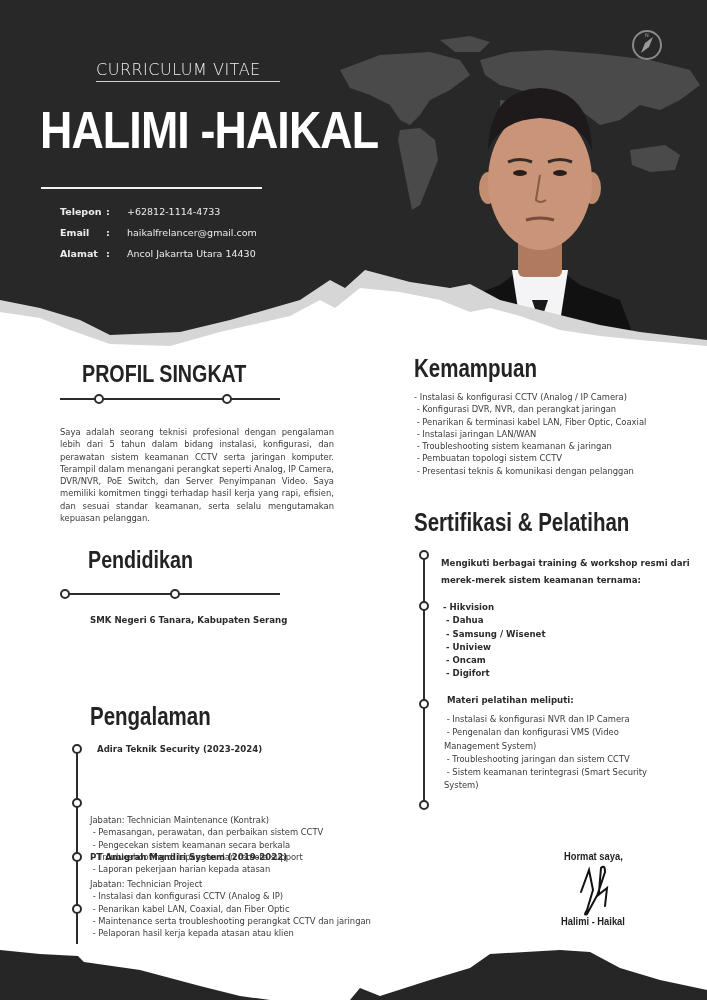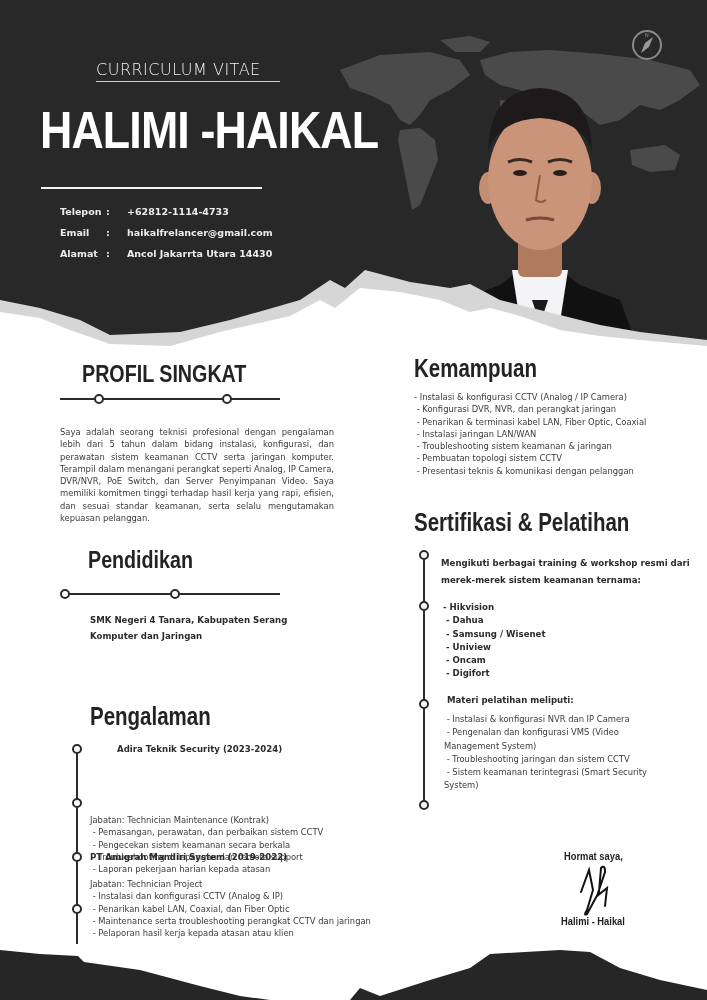--- a/index.html
+++ b/index.html
@@ -13,21 +13,21 @@
     .cv-label { position: absolute; left: 96px; top: 60px; color: #f0f0f0; font-family: "DejaVu Sans", sans-serif; font-size: 16px; font-weight: 300; letter-spacing: 0.5px; }
     .cv-underline { position: absolute; left: 96px; top: 81px; width: 184px; height: 1px; background: #cfcfcf; }
 
     .name { position: absolute; left: 40px; top: 104px; color: #ffffff; font-family: "Liberation Sans", sans-serif; font-weight: 700; font-size: 52px; letter-spacing: -1px; transform: scaleX(0.86); transform-origin: left top; line-height: 1; white-space: nowrap; }
     .name-underline { position: absolute; left: 41px; top: 187px; width: 221px; height: 2px; background: #f2f2f2; }
 
     .contact { position: absolute; left: 60px; top: 201px; color: #ececec; font-size: 9.5px; }
     .contact-row { display: flex; height: 21px; align-items: center; }
     .contact-row .k { width: 46px; font-weight: 700; }
     .contact-row .sep { width: 21px; font-weight: 700; }
-    .contact-row .v { font-weight: 700; }
+    .contact-row .v { font-weight: 400; }
 
     .photo { position: absolute; left: 440px; top: 60px; width: 200px; height: 280px; }
 
     .torn-top { position: absolute; left: 0; top: 260px; width: 707px; height: 100px; }
     .torn-bottom { position: absolute; left: 0; top: 940px; width: 707px; height: 60px; }
 
     .section-title { position: absolute; font-family: "Liberation Sans", sans-serif; font-weight: 700; color: #232323; transform: scaleX(0.82); transform-origin: left top; white-space: nowrap; line-height: 1; }
 
     .hline { position: absolute; height: 2px; background: #2b2b2b; }
     .vline { position: absolute; width: 2px; background: #2b2b2b; }
@@ -136,33 +136,32 @@
 <div class="dot" style="left:222px; top:394px;"></div>
 
 <div class="profile-text">Saya adalah seorang teknisi profesional dengan pengalaman lebih dari 5 tahun dalam bidang instalasi, konfigurasi, dan perawatan sistem keamanan CCTV serta jaringan komputer. Terampil dalam menangani perangkat seperti Analog, IP Camera, DVR/NVR, PoE Switch, dan Server Penyimpanan Video. Saya memiliki komitmen tinggi terhadap hasil kerja yang rapi, efisien, dan sesuai standar keamanan, serta selalu mengutamakan kepuasan pelanggan.</div>
 
 <div class="section-title" style="left:88px; top:548px; font-size:24px;">Pendidikan</div>
 <div class="hline" style="left:64px; top:593px; width:216px;"></div>
 <div class="dot" style="left:60px; top:589px;"></div>
 <div class="dot" style="left:170px; top:589px;"></div>
 
 <div class="edu">
-  <div>SMK Negeri 4 Tanara, Kabupaten Serang</div>
-  <div>Komputer dan Jaringan</div>
+  <div>SMK Negeri 6 Tanara, Kabupaten Serang</div>
 </div>
 
 <div class="section-title" style="left:90px; top:704px; font-size:25px;">Pengalaman</div>
 
 <div class="vline" style="left:76px; top:748px; height:196px;"></div>
 <div class="dot" style="left:72px; top:744px;"></div>
 <div class="dot" style="left:72px; top:798px;"></div>
 <div class="dot" style="left:72px; top:852px;"></div>
 <div class="dot" style="left:72px; top:904px;"></div>
 
-<div class="job-title" style="left:97px; top:744px;margin-left:20px;">Adira Teknik Security (2023-2024)</div>
+<div class="job-title" style="left:97px; top:744px;">Adira Teknik Security (2023-2024)</div>
 <div class="job-body" style="left:90px; top:814px;">Jabatan: Technician Maintenance (Kontrak)
  - Pemasangan, perawatan, dan perbaikan sistem CCTV
  - Pengecekan sistem keamanan secara berkala
  - Troubleshooting di lapangan dan remote support
  - Laporan pekerjaan harian kepada atasan</div>
 
 <div class="job-title" style="left:90px; top:852px;">PT Anugrah Mandiri System (2019-2022)</div>
 <div class="job-body" style="left:90px; top:878px;">Jabatan: Technician Project
  - Instalasi dan konfigurasi CCTV (Analog &amp; IP)
  - Penarikan kabel LAN, Coaxial, dan Fiber Optic

